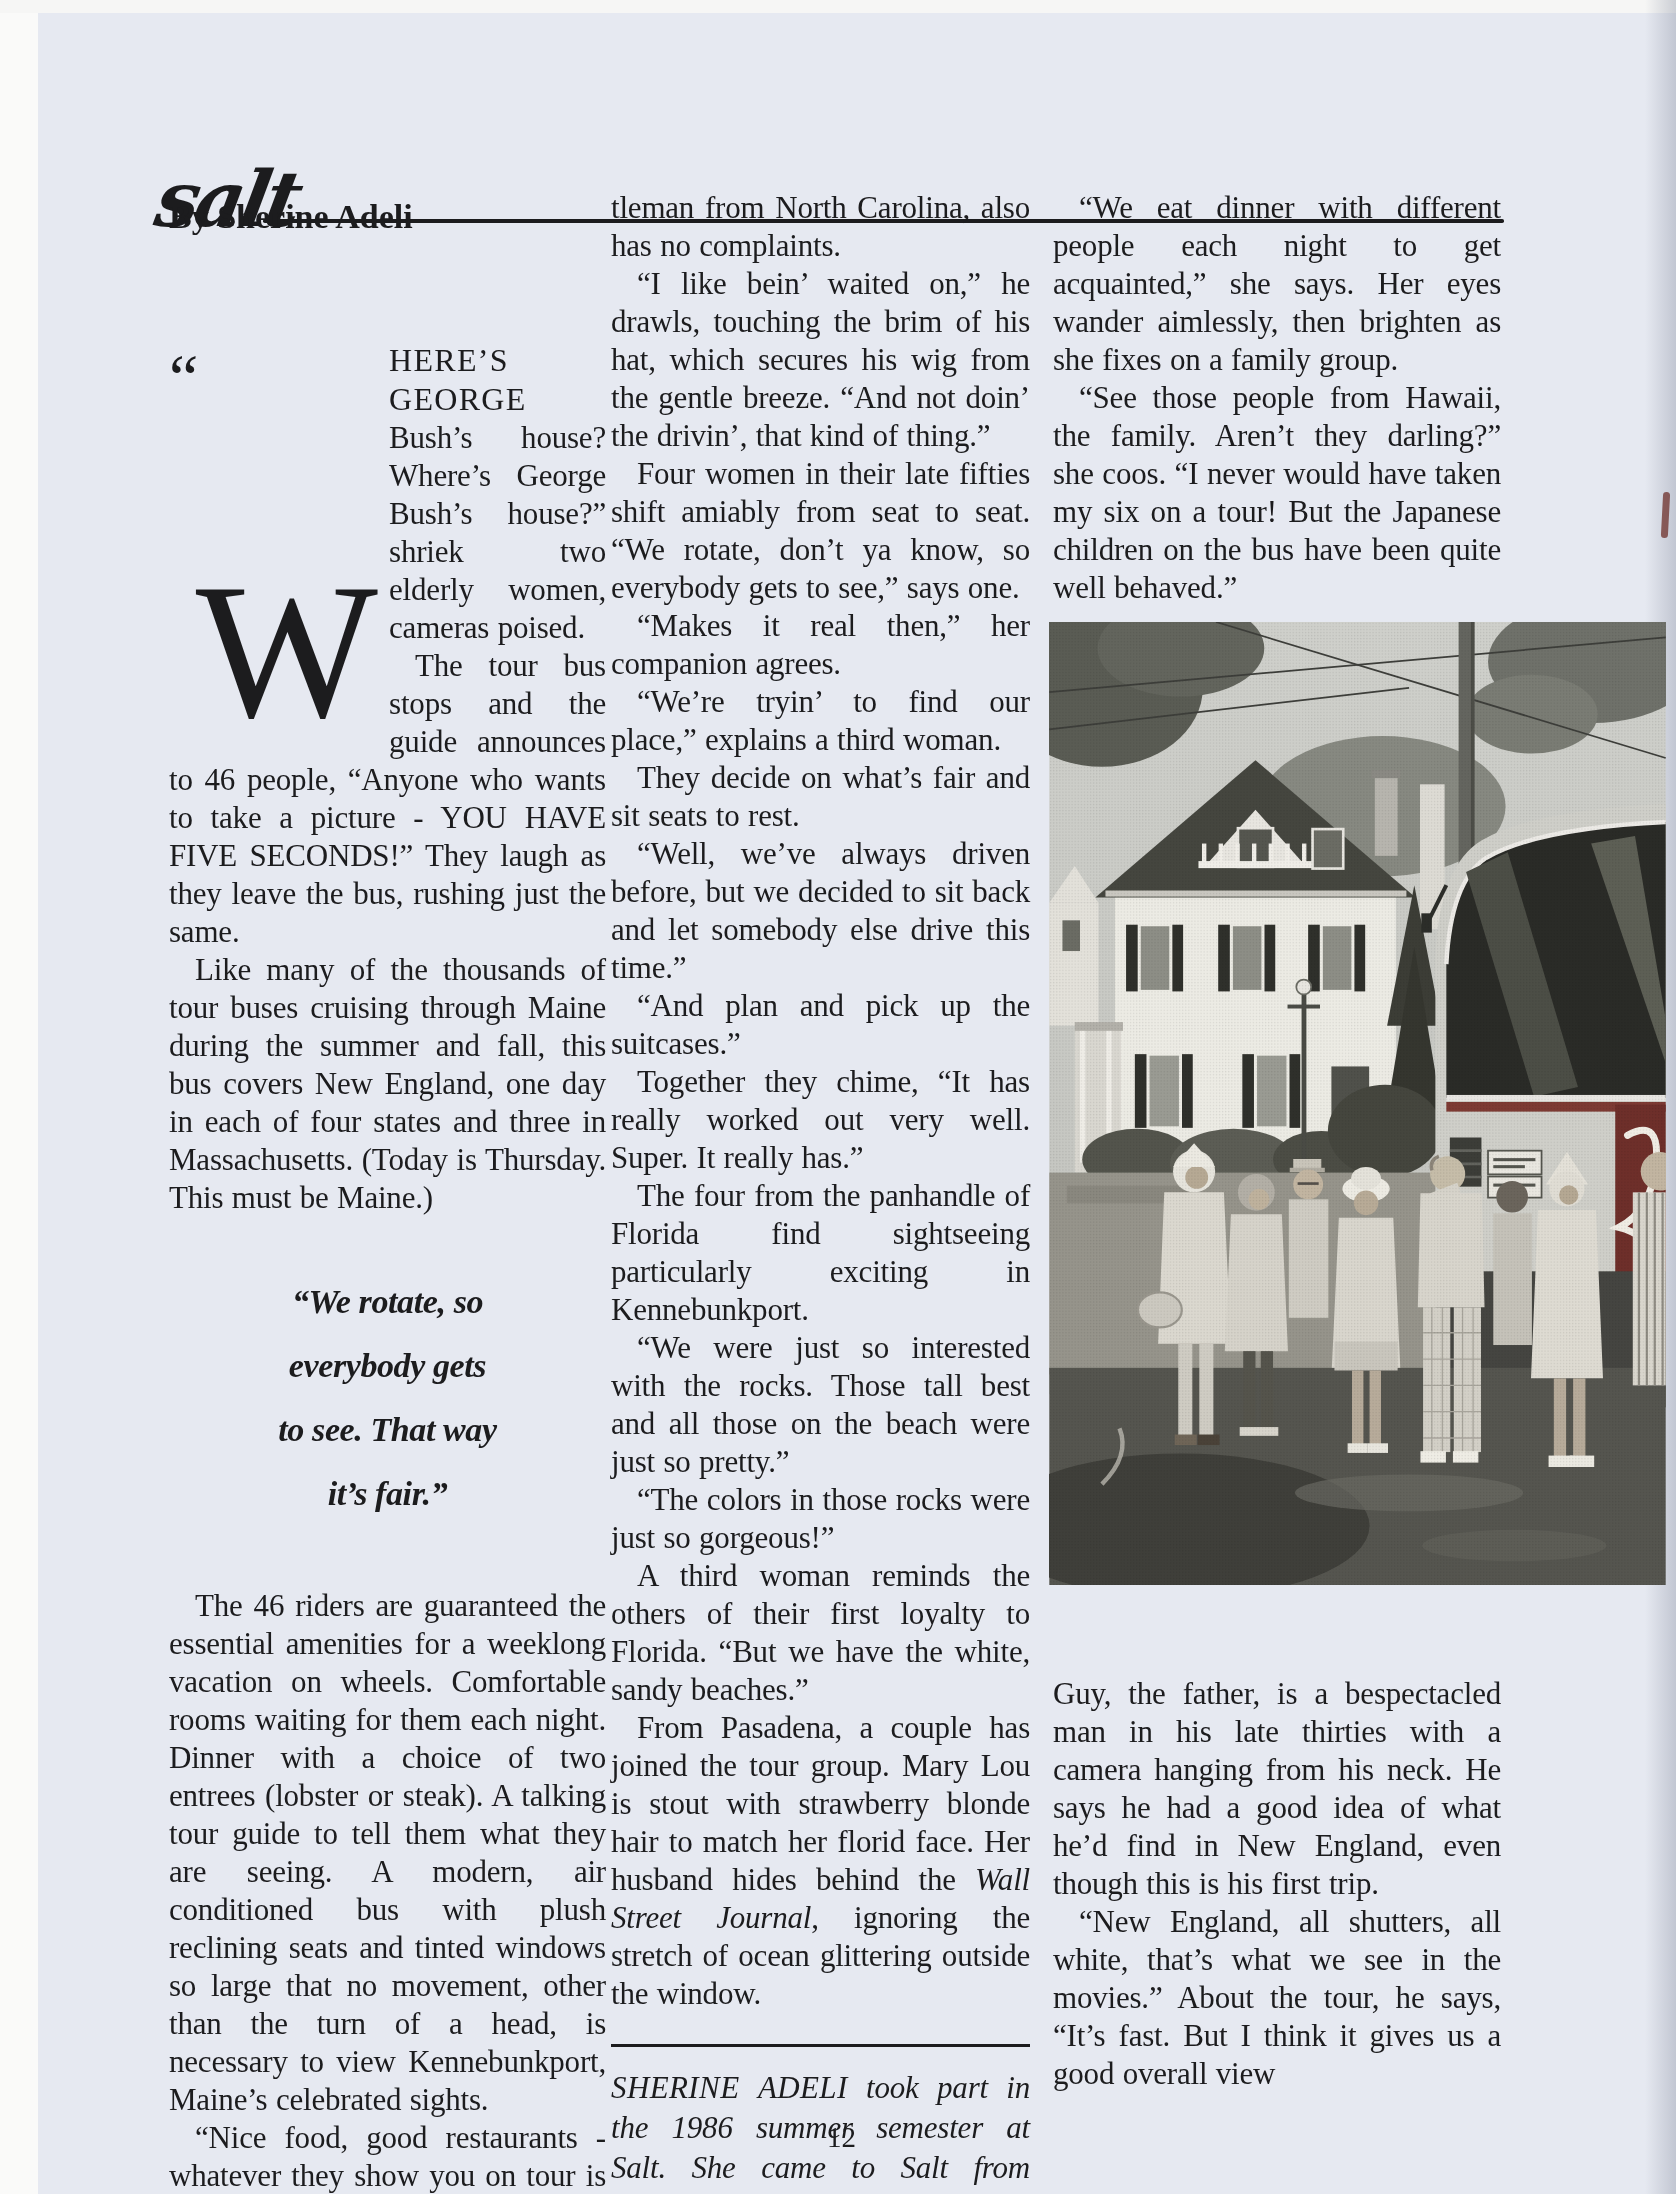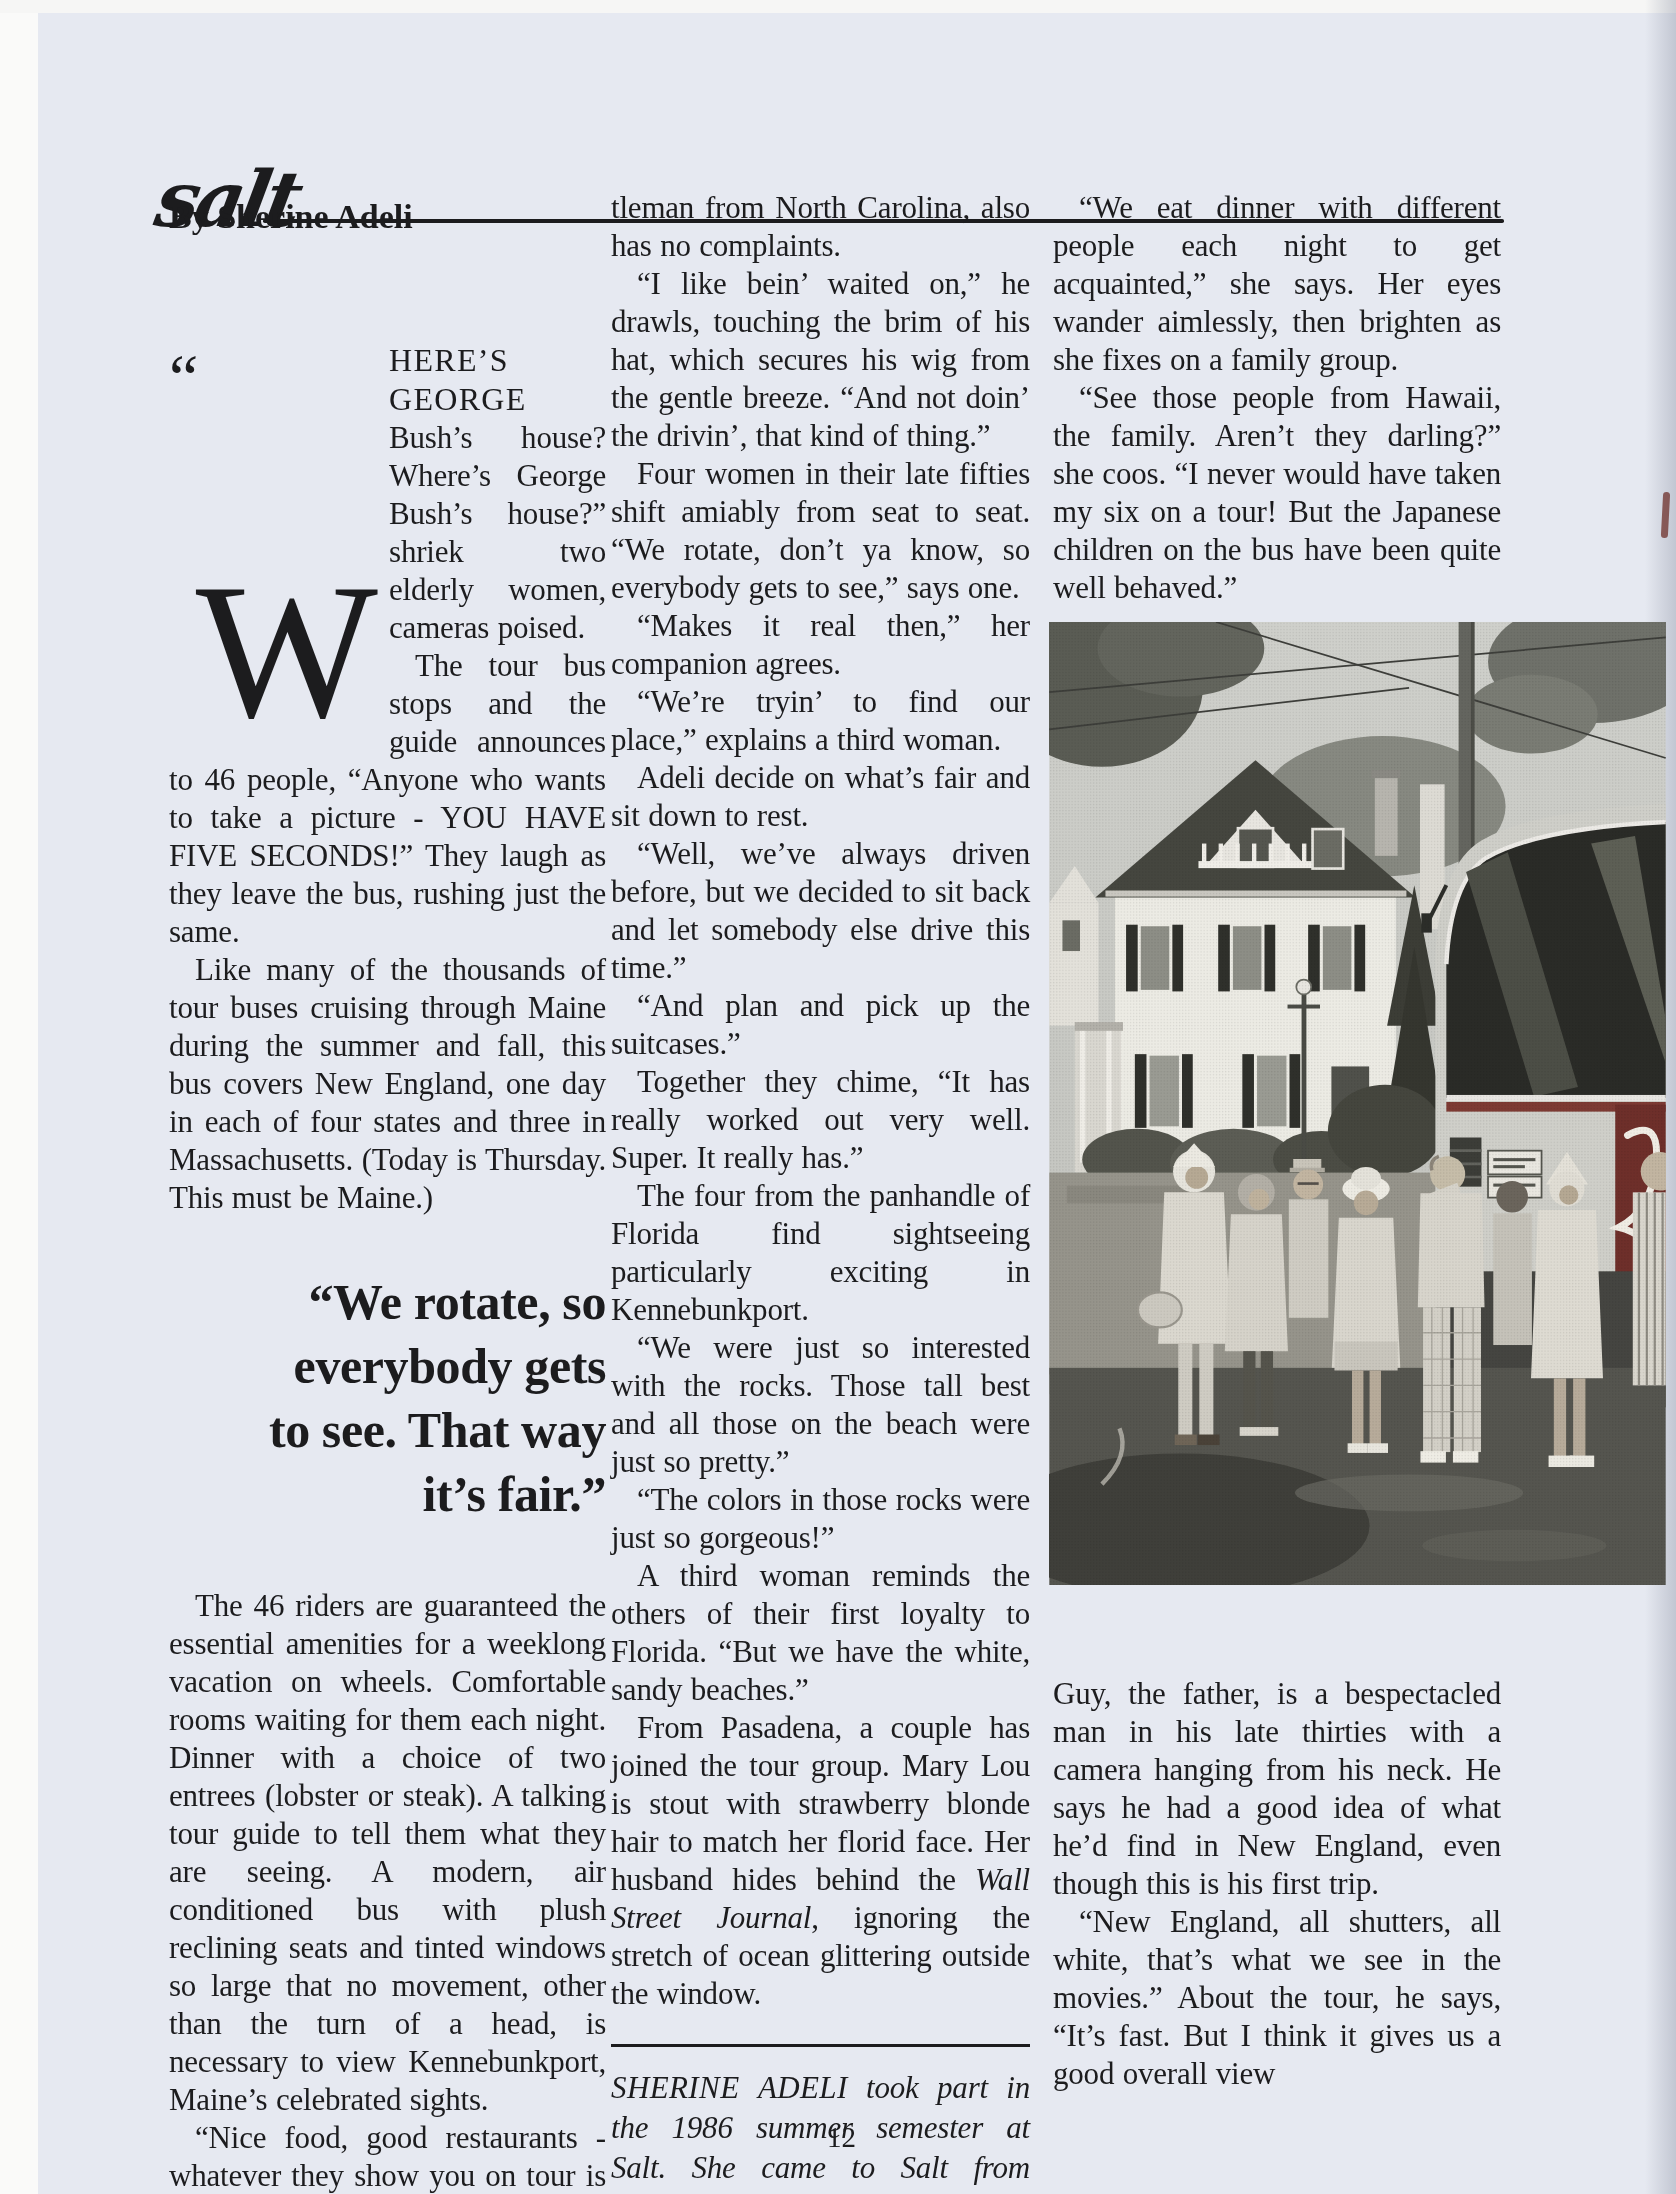--- a/index.html
+++ b/index.html
@@ -46,22 +46,22 @@
   .col p.noindent{text-indent:0;}
   .byline{
     font-weight:700;font-size:34px;line-height:39px;
     margin:8px 0 105px 0;letter-spacing:0;
   }
   .dropcap-wrap{float:left;margin:3.5px 11.4px 0 0;white-space:nowrap;}
   .dc-quote{font-size:66px;line-height:1;vertical-align:202px;letter-spacing:-2.6px;}
   .dc-letter{font-size:193px;line-height:145px;vertical-align:-114px;font-weight:400;}
   .lead-caps{font-size:32px;letter-spacing:1.3px;}
   .pullquote{
-    margin:53px 0 61px 0;text-align:right;font-weight:700;
-    font-size:50px;line-height:64px;letter-spacing:-0.4px;
+    margin:53px 0 61px 0;text-align:center;font-weight:700;
+    font-size:34px;line-height:64px;letter-spacing:-0.4px;font-style:italic;
   }
   .divider{height:3.1px;background:var(--ink);margin:31px 0 21px 0;}
   .bio p{font-style:italic;font-size:31px;line-height:40px;text-indent:0;}
   .bio .bio-name{letter-spacing:0.4px;}
   .wsj{font-style:italic;}
   
   .photo{
     display:block;width:617px;height:963px;
     margin:15px 0 90px -4.4px;
   }
@@ -100,21 +100,21 @@
     <p>“Nice food, good restaurants - whatever they show you on tour is the best,” says Gilbert, a heavyset man who is touring with his family of six.</p>
 
   </div>
 
   <div id="col2" class="col">
     <p class="noindent">tleman from North Carolina, also has no complaints.</p>
     <p>“I like bein’ waited on,” he drawls, touching the brim of his hat, which secures his wig from the gentle breeze. “And not doin’ the drivin’, that kind of thing.”</p>
     <p>Four women in their late fifties shift amiably from seat to seat. “We rotate, don’t ya know, so everybody gets to see,” says one.</p>
     <p>“Makes it real then,” her companion agrees.</p>
     <p>“We’re tryin’ to find our place,” explains a third woman.</p>
-    <p>Adeli decide on what’s fair and sit down to rest.</p>
+    <p>They decide on what’s fair and sit seats to rest.</p>
     <p>“Well, we’ve always driven before, but we decided to sit back and let somebody else drive this time.”</p>
     <p>“And plan and pick up the suitcases.”</p>
     <p>Together they chime, “It has really worked out very well. Super. It really has.”</p>
     <p>The four from the panhandle of Florida find sightseeing particularly exciting in Kennebunkport.</p>
     <p>“We were just so interested with the rocks. Those tall best and all those on the beach were just so pretty.”</p>
     <p>“The colors in those rocks were just so gorgeous!”</p>
     <p>A third woman reminds the others of their first loyalty to Florida. “But we have the white, sandy beaches.”</p>
     <p><span>From Pasadena, a couple has joined the tour group. Mary Lou is stout with strawberry blonde hair to match her florid face. Her husband hides behind the </span><span class="wsj">Wall Street Journal</span><span>, ignoring the stretch of ocean glittering outside the window.</span></p>
     <div class="divider"></div>
     <div class="bio">

